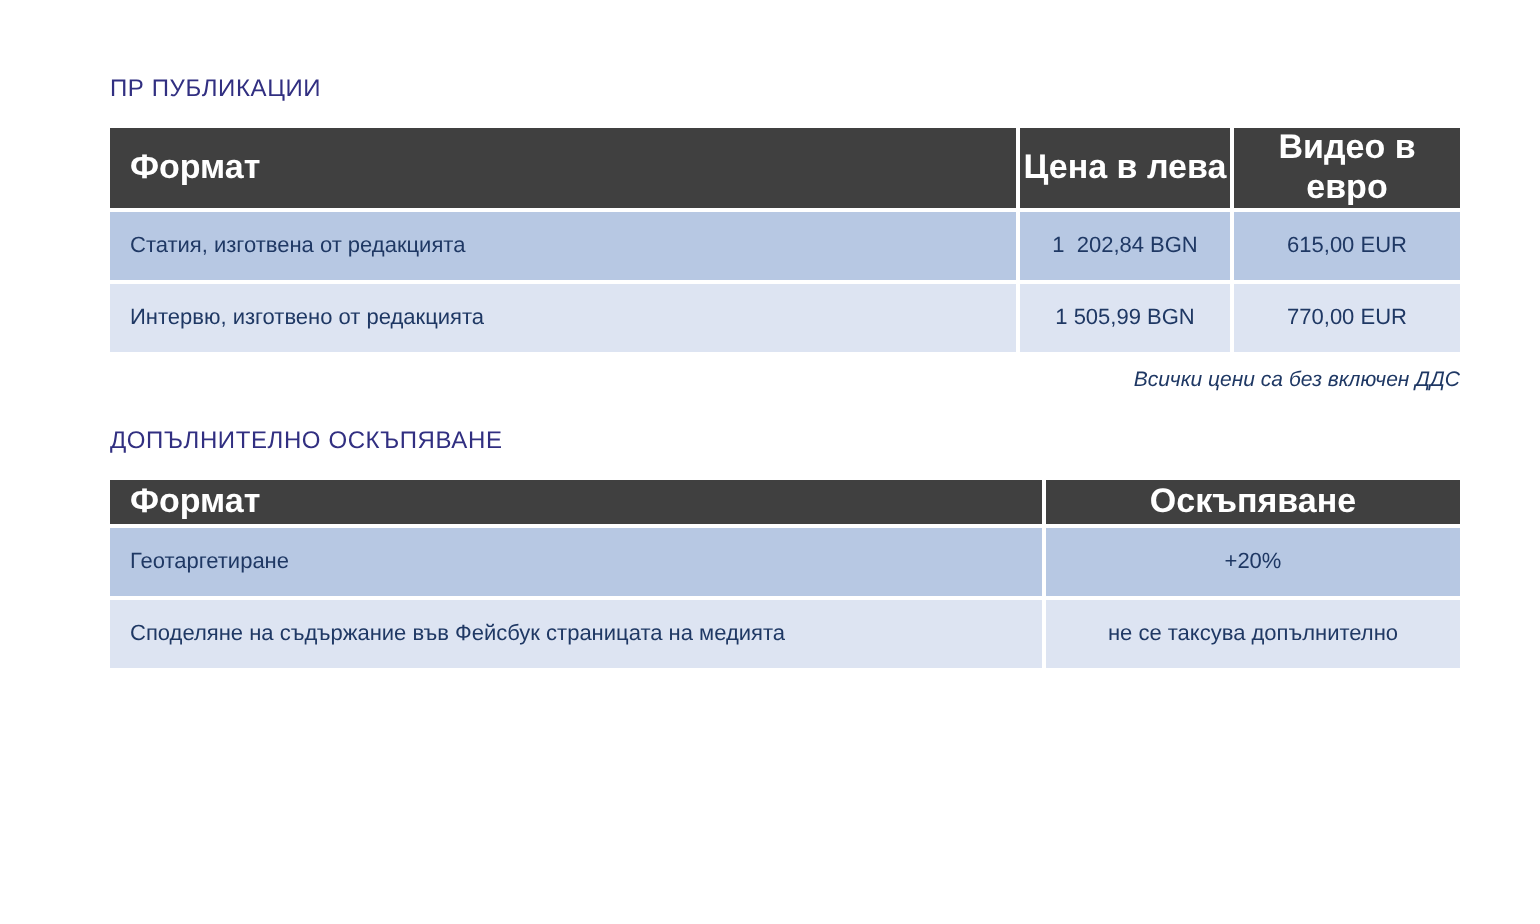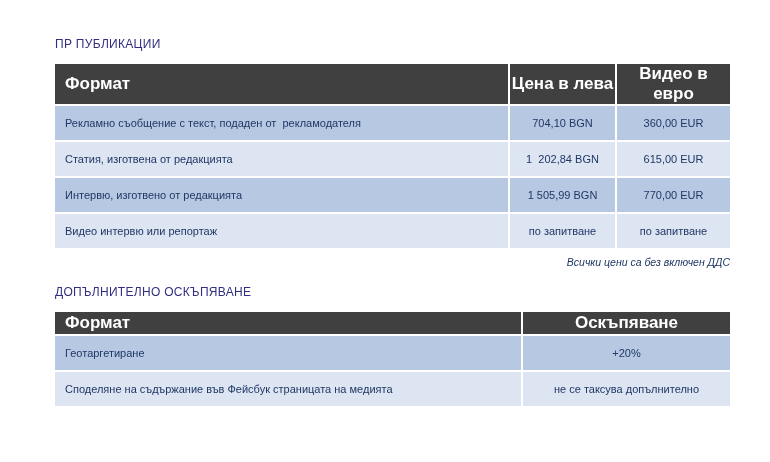--- a/index.html
+++ b/index.html
@@ -109,38 +109,28 @@
     </colgroup>
     <thead>
       <tr>
         <th class="col-format">Формат</th>
         <th class="col-center">Цена в лева</th>
         <th class="col-center">Видео в евро</th>
       </tr>
     </thead>
     <tbody>
       <tr>
-        <td class="fmt">Рекламно съобщение с текст, подаден от&nbsp;&nbsp;рекламодателя</td>
-        <td class="val">704,10 BGN</td>
-        <td class="val">360,00 EUR</td>
-      </tr>
-      <tr>
         <td class="fmt">Статия, изготвена от редакцията</td>
         <td class="val">1&nbsp;&nbsp;202,84 BGN</td>
         <td class="val">615,00 EUR</td>
       </tr>
       <tr>
         <td class="fmt">Интервю, изготвено от редакцията</td>
         <td class="val">1&nbsp;505,99 BGN</td>
         <td class="val">770,00 EUR</td>
-      </tr>
-      <tr>
-        <td class="fmt">Видео интервю или репортаж</td>
-        <td class="val">по запитване</td>
-        <td class="val">по запитване</td>
       </tr>
     </tbody>
   </table>
 
   <div class="vat-note">Всички цени са без включен ДДС</div>
 
   <div class="section-title second">ДОПЪЛНИТЕЛНО ОСКЪПЯВАНЕ</div>
 
   <table class="rate-table sur">
     <colgroup>

